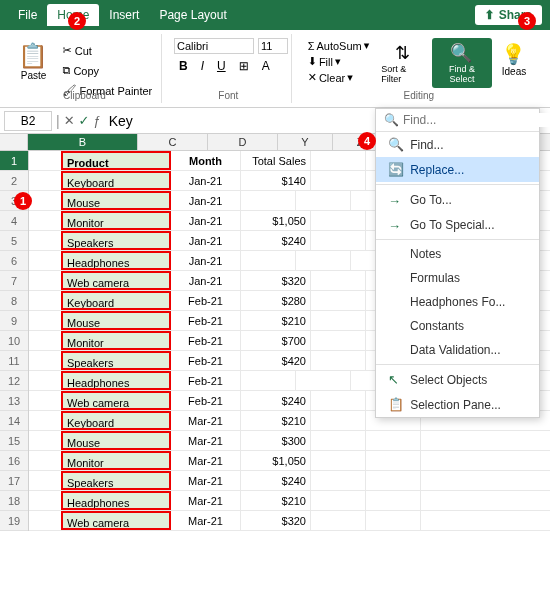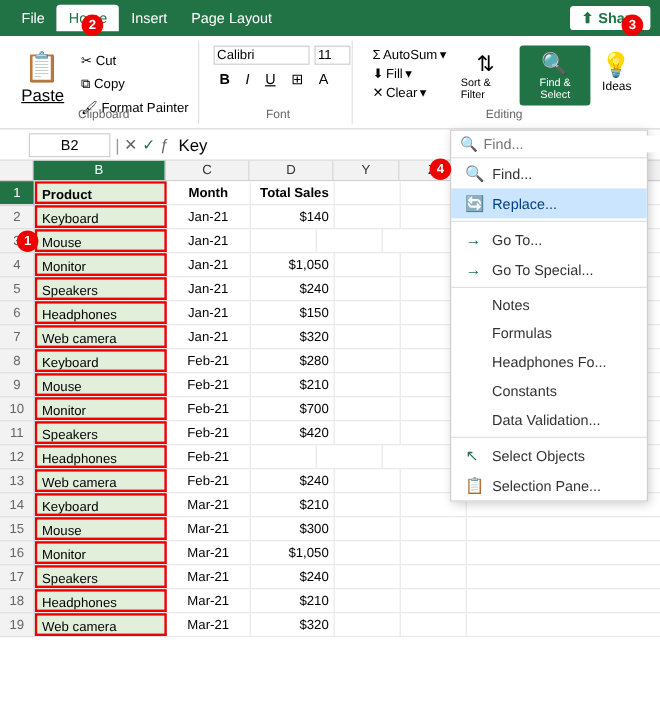--- a/index.html
+++ b/index.html
@@ -11,21 +11,21 @@
 
     .ribbon-body { background: #fff; border-bottom: 1px solid #d0d0d0; display: flex; align-items: stretch; padding: 4px 8px; gap: 4px; height: 78px; }
     .ribbon-group { display: flex; flex-direction: column; align-items: center; border-right: 1px solid #e0e0e0; padding: 0 8px; min-width: 60px; position: relative; }
     .ribbon-group-label { font-size: 10px; color: #666; position: absolute; bottom: 2px; }
     .ribbon-group-content { display: flex; align-items: flex-start; gap: 4px; flex: 1; padding-top: 4px; }
 
     .btn-small { display: flex; align-items: center; gap: 3px; cursor: pointer; padding: 2px 4px; border-radius: 2px; white-space: nowrap; font-size: 11px; }
 
     
     .formula-bar { display: flex; align-items: center; border-bottom: 1px solid #d0d0d0; height: 26px; background: #fff; padding: 0 4px; gap: 4px; }
-    .cell-ref { border: 1px solid #d0d0d0; width: 68px; text-align: center; padding: 2px 4px; font-size: 12px; margin-left: 20px; }
+    .cell-ref { border: 1px solid #d0d0d0; width: 48px; text-align: center; padding: 2px 4px; font-size: 12px; }
 
     
     .spreadsheet { position: relative; }
     .col-headers { display: flex; background: #f2f2f2; border-bottom: 1px solid #d0d0d0; }
     .row-col { width: 28px; min-width: 28px; text-align: center; font-size: 11px; color: #666; border-right: 1px solid #d0d0d0; padding: 2px 0; background: #f2f2f2; }
     .col-header { text-align: center; font-size: 11px; color: #333; border-right: 1px solid #d0d0d0; padding: 2px 0; background: #f2f2f2; }
     .col-header.selected { background: #217346; color: #fff; }
 
     .grid { display: flex; }
     .row-numbers { display: flex; flex-direction: column; background: #f2f2f2; border-right: 1px solid #d0d0d0; }
@@ -35,21 +35,21 @@
     .grid-body { flex: 1; overflow: hidden; }
     .grid-row { display: flex; height: 20px; border-bottom: 1px solid #e8e8e8; }
     .grid-cell { border-right: 1px solid #e8e8e8; padding: 2px 4px; font-size: 11px; overflow: hidden; white-space: nowrap; line-height: 16px; }
     .grid-cell.col-b { width: 110px; min-width: 110px; }
     .grid-cell.col-c { width: 70px; min-width: 70px; text-align: center; }
     .grid-cell.col-d { width: 70px; min-width: 70px; text-align: right; }
     .grid-cell.col-y { width: 55px; min-width: 55px; }
     .grid-cell.col-z { width: 55px; min-width: 55px; }
 
     .header-row .grid-cell { font-weight: bold; background: #fff; }
-    .grid-cell.selected-col { background: #e2efda; }
+    .grid-cell.selected-col { background: #e2efda; margin-left: 32px; }
 
     
     .dropdown-menu {
       position: absolute;
       top: 108px;
       right: 10px;
       width: 165px;
       background: #fff;
       border: 1px solid #d0d0d0;
       box-shadow: 2px 2px 8px rgba(0,0,0,0.2);
@@ -101,21 +101,21 @@
     .sort-filter-btn { display: flex; flex-direction: column; align-items: center; cursor: pointer; padding: 4px 6px; min-width: 45px; }
     .sort-filter-btn .icon { font-size: 18px; }
     .sort-filter-btn .label { font-size: 9px; }
 
     .ideas-btn { display: flex; flex-direction: column; align-items: center; cursor: pointer; padding: 4px 8px; min-width: 40px; }
     .ideas-btn .icon { font-size: 20px; }
     .ideas-btn .label { font-size: 10px; }
 
     .paste-area { display: flex; flex-direction: column; align-items: center; cursor: pointer; padding: 4px 6px; }
     .paste-area .icon { font-size: 24px; }
-    .paste-area .label { font-size: 14px; text-decoration: underline; }
+    .paste-area .label { font-size: 10px; }
   </style>
 </head>
 <body>
 
 <div class="ribbon-tabs">
   <span class="ribbon-tab">File</span>
   <span class="ribbon-tab active">Home</span>
   <span class="ribbon-tab">Insert</span>
   <span class="ribbon-tab">Page Layout</span>
   <button class="share-btn">
@@ -247,21 +247,21 @@
       <div class="row-num">17</div>
       <div class="row-num">18</div>
       <div class="row-num">19</div>
     </div>
 
     <div class="grid-body">
 
       <div class="grid-row header-row">
         <div class="grid-cell col-b selected-col" style="font-weight:bold; border:2px solid #e00;">Product</div>
         <div class="grid-cell col-c" style="font-weight:bold;">Month</div>
-        <div class="grid-cell col-d" style="font-weight:bold;">Total Sales</div>
+        <div class="grid-cell col-d" style="font-weight:normal;">Total Sales</div>
         <div class="grid-cell col-y"></div>
         <div class="grid-cell col-z"></div>
       </div>
 
       <div id="data-rows">
           <div class="grid-row">
     <div class="grid-cell col-b selected-col" style="border:2px solid #e00; ">Keyboard</div>
     <div class="grid-cell col-c">Jan-21</div>
     <div class="grid-cell col-d">$140</div>
     <div class="grid-cell col-y"></div>
@@ -283,21 +283,20 @@
           <div class="grid-row">
     <div class="grid-cell col-b selected-col" style="border:2px solid #e00; ">Speakers</div>
     <div class="grid-cell col-c">Jan-21</div>
     <div class="grid-cell col-d">$240</div>
     <div class="grid-cell col-y"></div>
     <div class="grid-cell col-z"></div>
   </div>
           <div class="grid-row">
     <div class="grid-cell col-b selected-col" style="border:2px solid #e00; ">Headphones</div>
     <div class="grid-cell col-c">Jan-21</div>
-    <div class="grid-cell col-d">$150</div>
     <div class="grid-cell col-y"></div>
     <div class="grid-cell col-z"></div>
   </div>
           <div class="grid-row">
     <div class="grid-cell col-b selected-col" style="border:2px solid #e00; ">Web camera</div>
     <div class="grid-cell col-c">Jan-21</div>
     <div class="grid-cell col-d">$320</div>
     <div class="grid-cell col-y"></div>
     <div class="grid-cell col-z"></div>
   </div>

